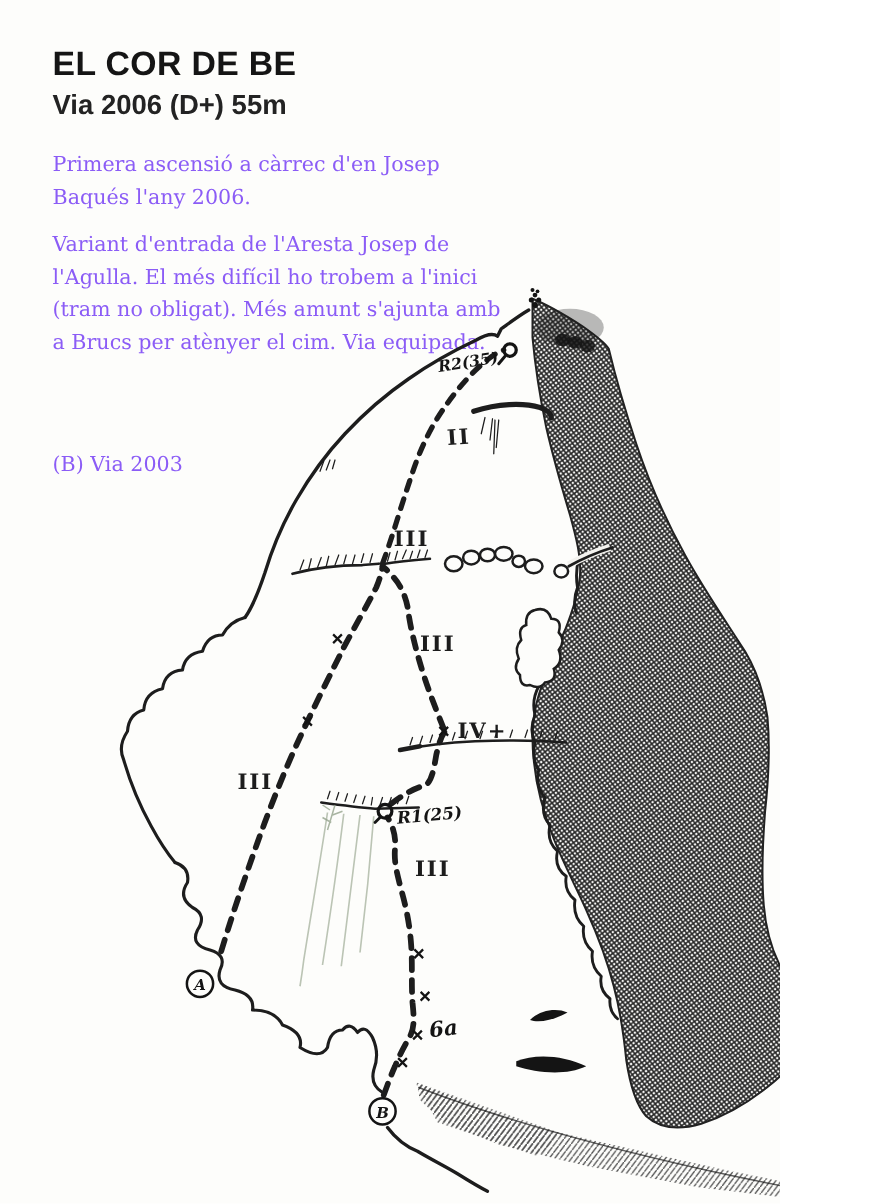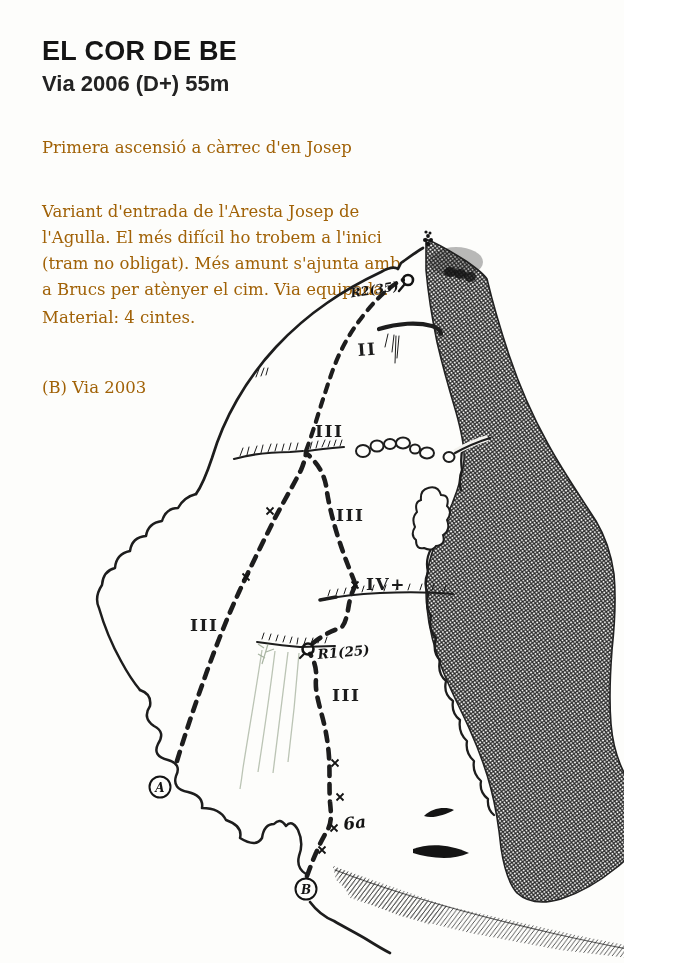--- a/index.html
+++ b/index.html
@@ -2,45 +2,45 @@
 <html><head>
 <meta charset="utf-8">
 <style>
   html,body{margin:0;padding:0;background:#ffffff;}
   .page{position:relative;width:624px;height:963px;background:#fdfdfb;overflow:hidden;
         font-family:"DejaVu Serif",serif;color:#333;}
   .title{position:absolute;left:42px;top:36px;font-family:"Liberation Sans",sans-serif;
          font-weight:700;font-size:27px;letter-spacing:.3px;color:#151515;}
   .subtitle{position:absolute;left:42px;top:71px;font-family:"Liberation Sans",sans-serif;
          font-weight:700;font-size:22px;color:#232323;}
-  .body-line{position:absolute;left:42px;font-size:16.5px;line-height:20px;color:#a16207;
-         white-space:nowrap;margin-top:16px;}
+  .body-line{position:absolute;left:42px;font-size:16.5px;line-height:20px;color:#8b5cf6;
+         white-space:nowrap;}
   svg.topo{position:absolute;left:0;top:0;}
   .ink{stroke:#1d1d1d;fill:none;stroke-linecap:round;stroke-linejoin:round;}
   .num{font-family:"DejaVu Serif",serif;font-weight:bold;font-size:17px;letter-spacing:1.5px;fill:#1c1c1c;}
   .hand{font-family:"DejaVu Serif",serif;font-style:italic;font-weight:bold;font-size:12.5px;fill:#141414;}
   .hand6a{font-family:"DejaVu Serif",serif;font-style:italic;font-weight:bold;font-size:17px;fill:#141414;}
   .mk{font-family:"DejaVu Serif",serif;font-style:italic;font-weight:bold;font-size:12px;fill:#141414;text-anchor:middle;}
 </style>
 </head>
 <body>
 
 <div class="page">
 
   <div class="title">EL COR DE BE</div>
   <div class="subtitle">Via 2006 (D+) 55m</div>
 
   <div class="body-line" style="top:122px">Primera ascensió a càrrec d'en Josep</div>
+  <div class="body-line" style="top:148px">Baqués l'any 2006.</div>
 
   <div class="body-line" style="top:186px">Variant d'entrada de l'Aresta Josep de</div>
   <div class="body-line" style="top:212px">l'Agulla. El més difícil ho trobem a l'inici</div>
   <div class="body-line" style="top:238px">(tram no obligat). Més amunt s'ajunta amb</div>
   <div class="body-line" style="top:264px">a Brucs per atènyer el cim. Via equipada.</div>
 
-  <div class="body-line" style="top:292px">Material: 4 cintes.</div>
 
   <div class="body-line" style="top:362px">(B) Via 2003</div>
 
   <svg class="topo" width="700" height="963" viewBox="0 0 700 963">
     <defs>
       <pattern id="xhatch" width="4.2" height="4.2" patternUnits="userSpaceOnUse" patternTransform="rotate(7)">
         <path d="M0,0 L4.2,4.2 M0,4.2 L4.2,0" stroke="#262626" stroke-width="1.3"></path>
       </pattern>
       <pattern id="hatch1" width="5" height="5" patternUnits="userSpaceOnUse" patternTransform="rotate(-8)">
         <path d="M0,5 L5,0" stroke="#4d4d4d" stroke-width="1"></path>

